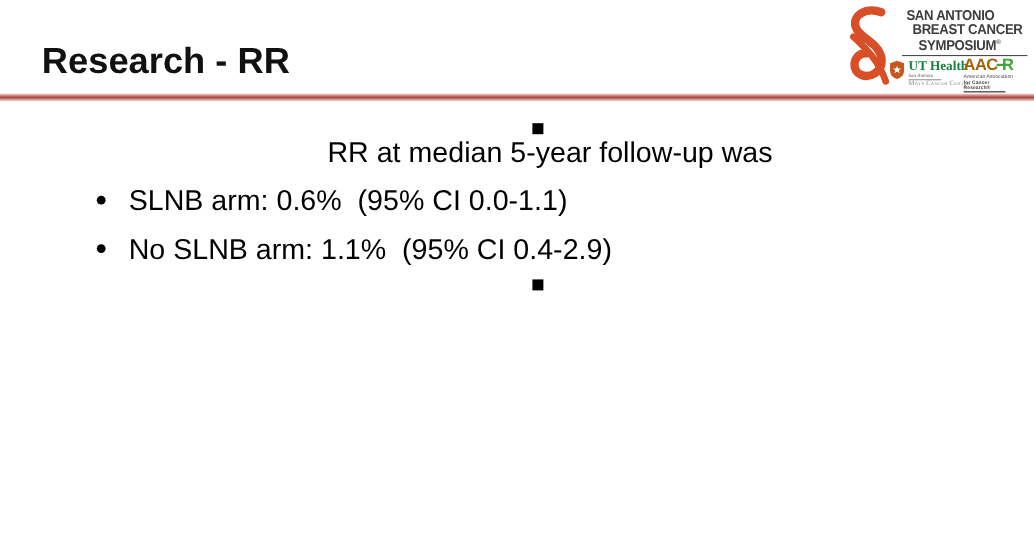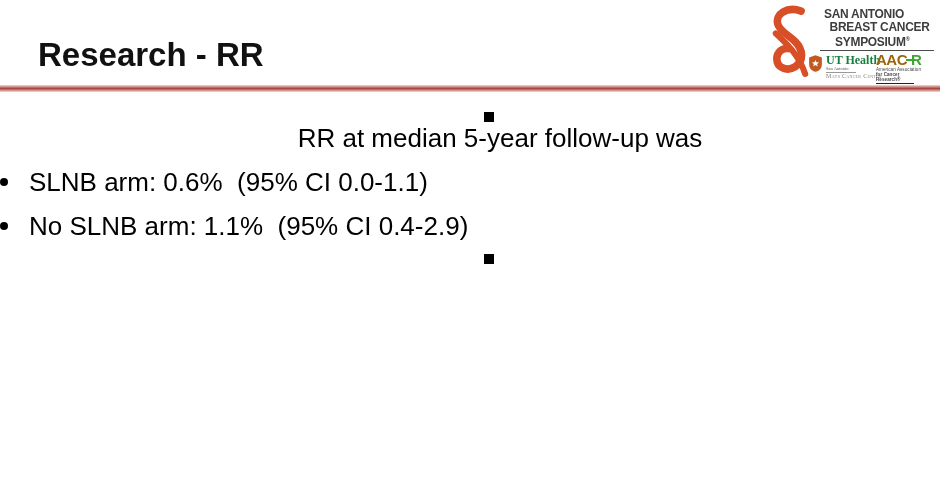--- a/index.html
+++ b/index.html
@@ -35,21 +35,21 @@
 
   
   .content { position: absolute; left: 0; top: 112px; right: 0; }
   .bullet-row { display: flex; align-items: center; line-height: 32px; margin: 0 0 12px 0; }
   .bullet-row .bullet-text {
     font-size: 26px; color: #000;
     white-space: pre-wrap;
   }
   .level-1 { padding-left: 38px; flex-direction: column; }
   .level-1 .bullet-text { margin-left: 22px; }
-  .level-2 { }
+  .level-2 { padding-left: 88px; }
   .level-2 .bullet-text { margin-left: 21px; }
   .marker-square {
     flex: none; width: 10px; height: 10px; background: #000;
   }
   .marker-disc {
     flex: none; width: 8px; height: 8px; background: #000; border-radius: 50%;
   }
 
   
   .sabcs-logo { position: absolute; top: 3px; right: 2px; width: 180px; height: 80px; }

